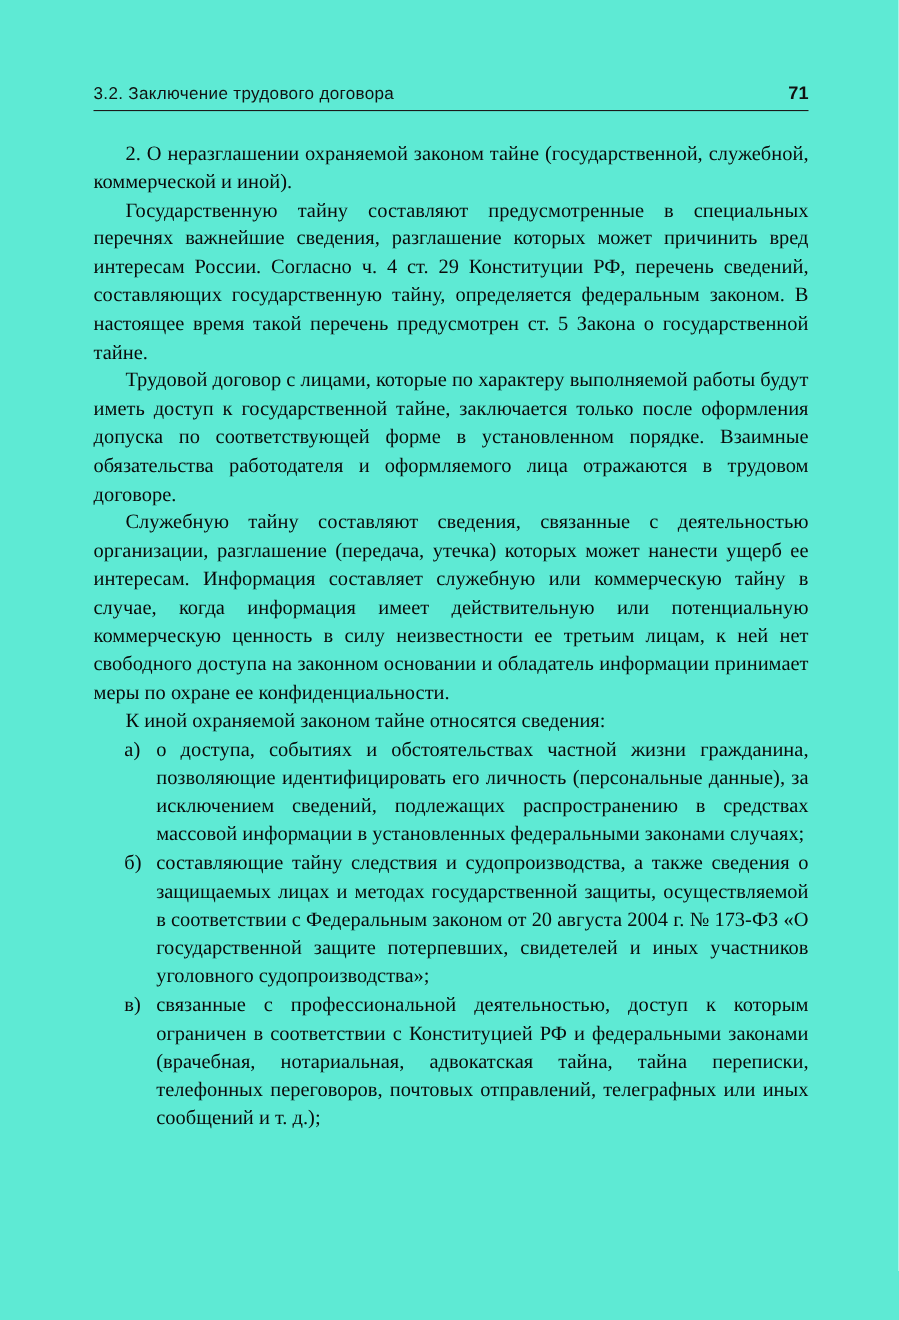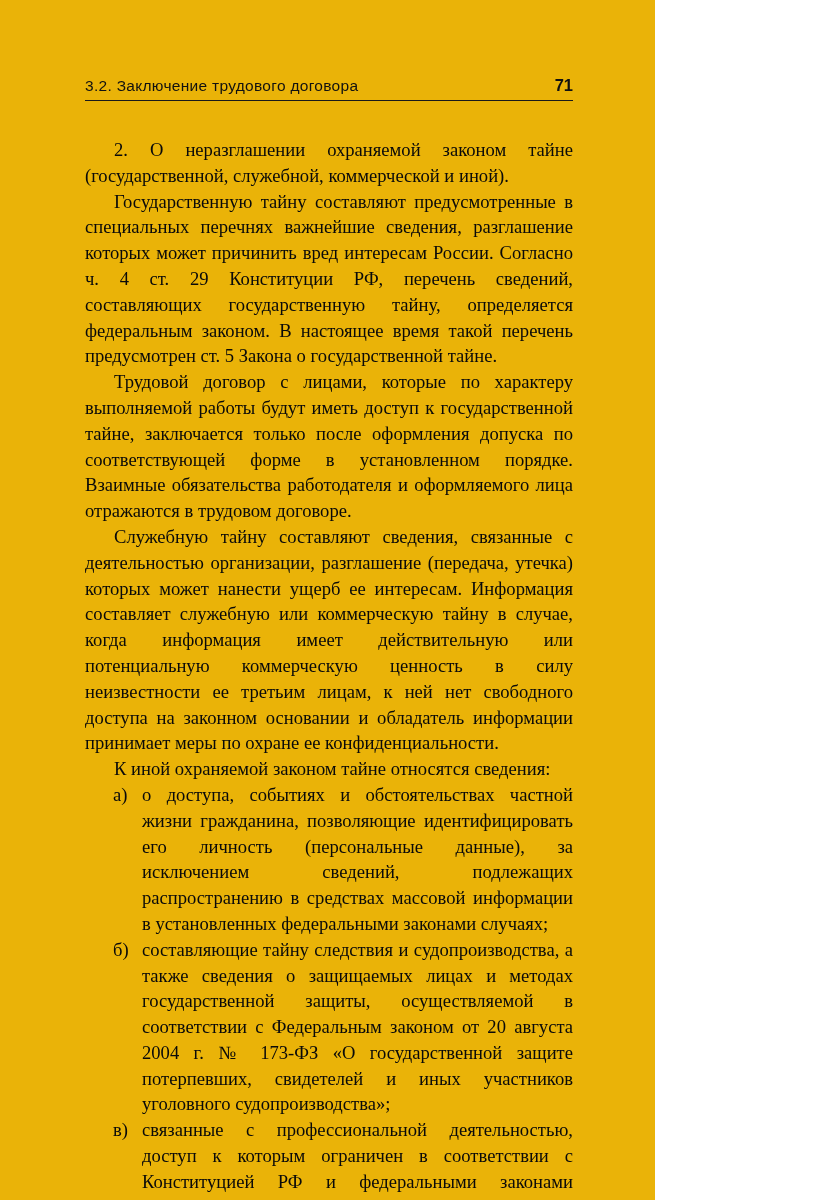--- a/index.html
+++ b/index.html
@@ -2,23 +2,23 @@
 <html lang="ru"><head>
 <meta charset="utf-8">
 <style>
   html, body {
     margin: 0;
     padding: 0;
     background: #ffffff;
   }
   .page {
     position: relative;
-    width: 655px;
+    width: 817px;
     height: 1200px;
-    background: #eab308;
+    background: #5eead4;
     color: #000000;
     box-sizing: border-box;
     padding: 76px 82px 0 85px;
     overflow: hidden;
   }
   .page-header {
     display: flex;
     justify-content: space-between;
     align-items: flex-end;
     border-bottom: 1.5px solid #1a1a1a;
@@ -31,21 +31,21 @@
     color: #111111;
   }
   .page-number {
     font-family: "Liberation Sans", "DejaVu Sans", sans-serif;
     font-size: 16.5px;
     font-weight: 700;
     color: #111111;
     text-align: right;
   }
   .content {
-    margin-top: 36px;
+    margin-top: 26px;
     font-family: "Liberation Serif", "DejaVu Serif", serif;
     font-size: 18.6px;
     line-height: 25.8px;
     text-align: justify;
     color: #0a0a0a;
     hyphens: auto;
     -webkit-hyphens: auto;
   }
   .content p {
     margin: 0;

